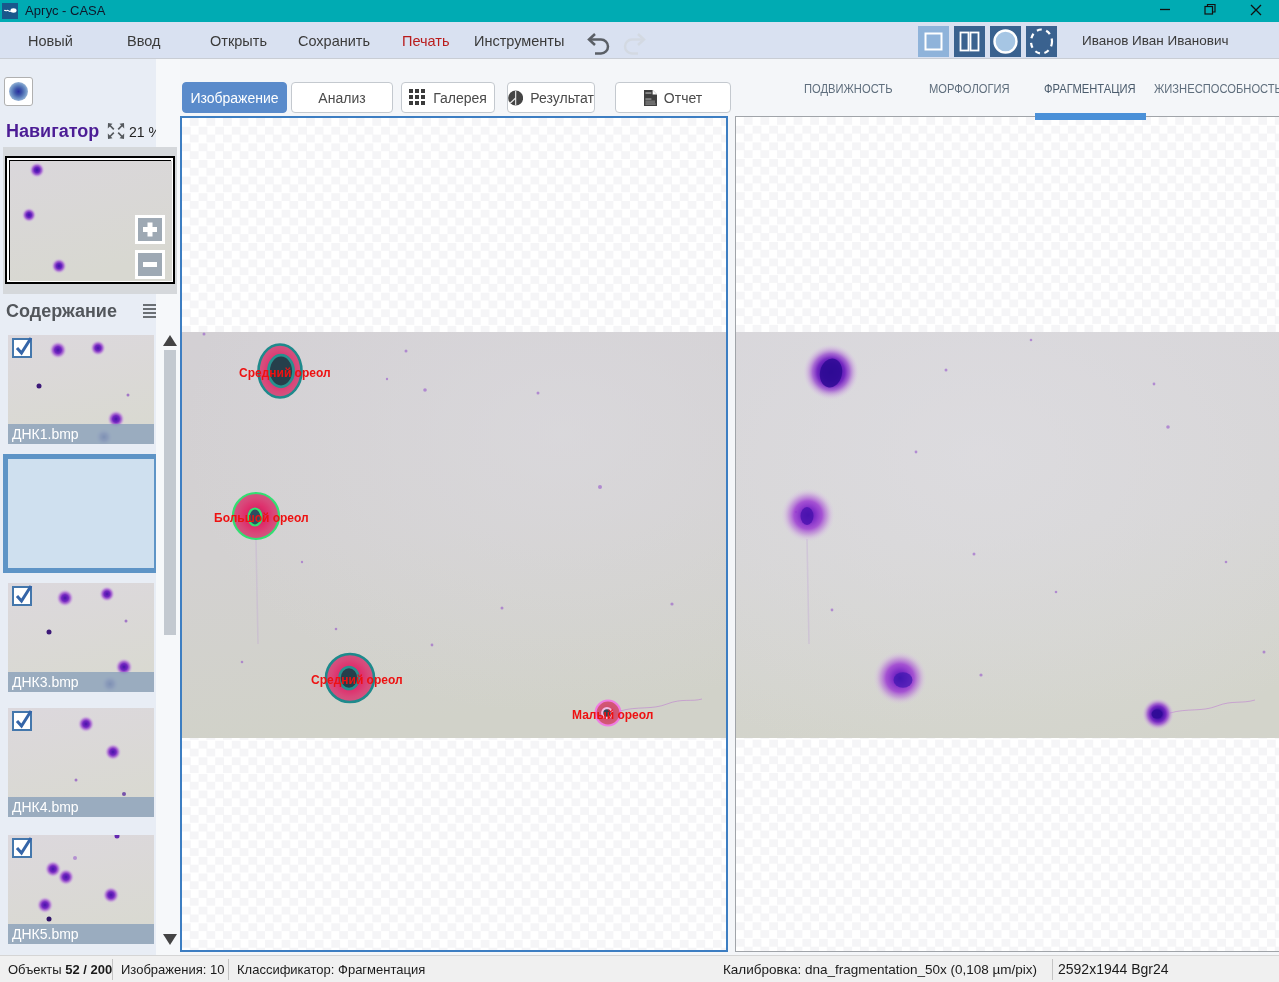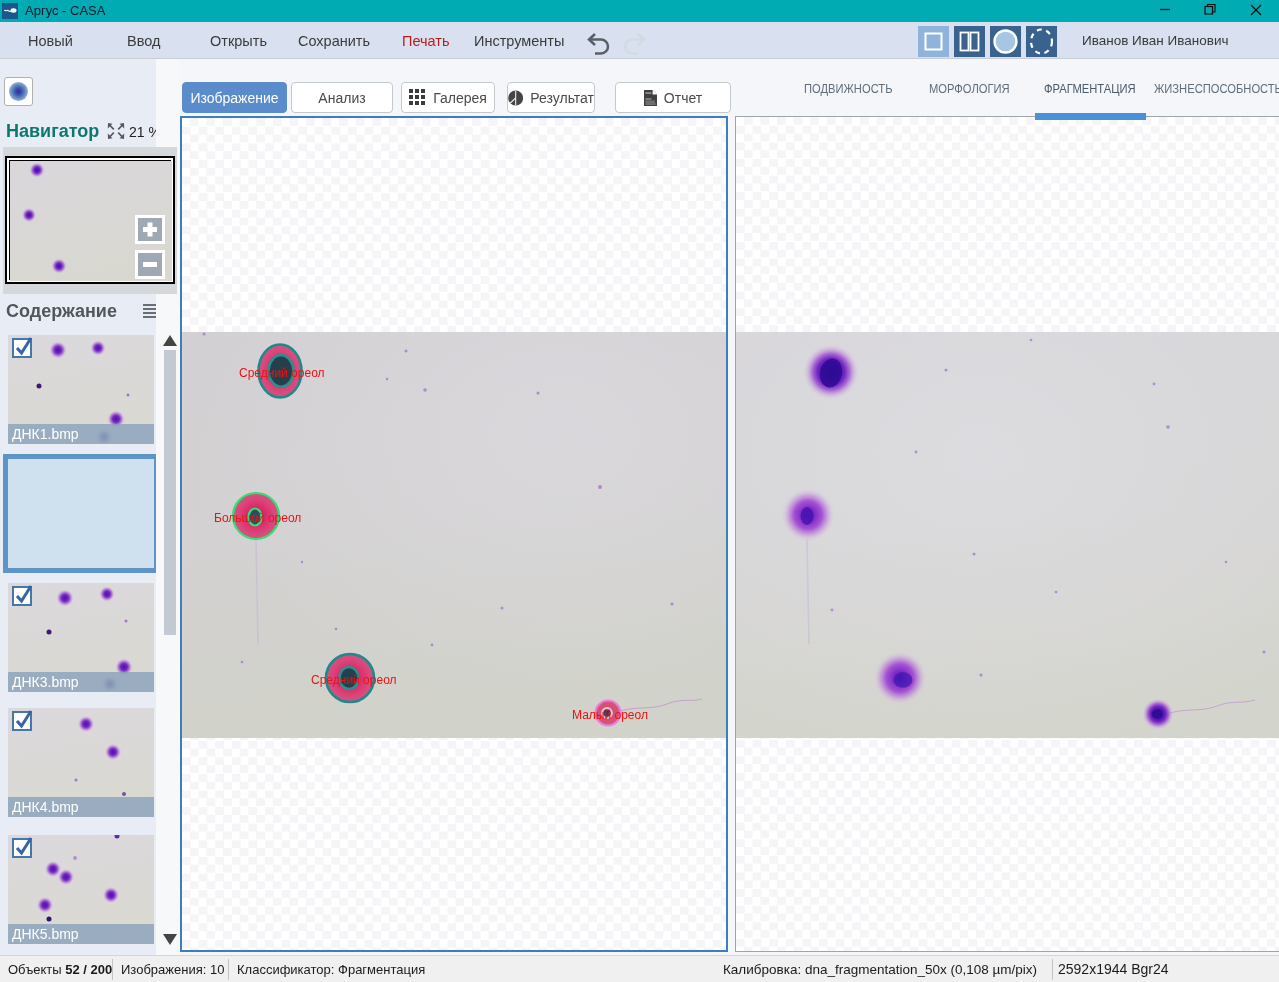--- a/index.html
+++ b/index.html
@@ -18,21 +18,21 @@
 .mitem { position:absolute; top:11px; font-size:14.5px; color:#3a3a3a; }
 .mitem.dis { color:#b91c1c; }
 #user { position:absolute; top:11px; left:1082px; font-size:13.5px; color:#3a3a3a; }
 .vbtn { position:absolute; top:4px; width:31px; height:31px; }
 
 
 #sidebar { position:absolute; left:0; top:59px; width:156px; height:896px; background:#e8edf5; }
 #iconbox { position:absolute; left:4px; top:18px; width:29px; height:29px; background:#fff; border:1px solid #b0b0b0; border-radius:3px; }
 #iconbox .dot { position:absolute; left:4px; top:4px; width:19px; height:19px; border-radius:50%;
   background:radial-gradient(circle, #2a2da0 0%, #3c55a8 25%, #6e93c6 55%, #aac1dd 78%, rgba(230,238,248,0) 95%); }
-#navlabel { position:absolute; left:6px; top:62px; font-size:18px; font-weight:bold; color:#0f766e; }
+#navlabel { position:absolute; left:6px; top:62px; font-size:18px; font-weight:bold; color:#4c1d95; }
 #navpct { position:absolute; left:129px; top:65px; font-size:14px; color:#222; white-space:nowrap; }
 #navframe { position:absolute; z-index:3; left:3px; top:88px; width:174px; height:147px; background:#d5d8db; }
 #navimgborder { position:absolute; left:2px; top:9px; width:170px; height:128px; background:#fff; border:2px solid #000; }
 #navimg { position:absolute; left:2px; top:2px; width:162px; height:120px; border:1px solid #000; }
 .zoombtn { position:absolute; width:30px; height:29px; background:#9ea9b4; border:3px solid #fff; color:#fff; }
 #ctlabel { position:absolute; left:6px; top:242px; font-size:18px; font-weight:bold; color:#52565b; }
 #scrolltrack { position:absolute; left:156px; top:59px; width:24px; height:896px; background:#f6f8fa; }
 #sthumb { position:absolute; left:164px; top:350px; width:12px; height:285px; background:#c3c9d0; }
 .sarrow { position:absolute; left:163px; width:0; height:0; border-left:7px solid transparent; border-right:7px solid transparent; }
 .thumb { position:absolute; left:8px; width:146px; height:109px; overflow:hidden; }
@@ -43,21 +43,21 @@
 
 #tabrow { position:absolute; left:180px; top:59px; width:1099px; height:57px; background:#f4f6f9; }
 .tabbtn { position:absolute; top:15px; height:31px; border:1px solid #c4c9cf; border-radius:4px; background:#fff; color:#4a4a4a; font-size:14px; display:flex; align-items:center; justify-content:center;margin-top:8px; }
 .tabbtn svg { margin-right:7px; }
 #tb1 { left:2px; width:105px; background:#5a8bcb; border-color:#5a8bcb; color:#fff; }
 .rtab { position:absolute; top:22px; font-size:13px; color:#5f6e7d; white-space:nowrap; transform:scaleX(0.86); transform-origin:0 0; }
 #underline { position:absolute; z-index:5; left:855px; top:54px; width:111px; height:7px; background:#4a90d8; }
 
 .panel { position:absolute; top:116px; height:836px; background:
   conic-gradient(#f5f5f7 25%, #ffffff 0 50%, #f5f5f7 0 75%, #ffffff 0); background-size:16.6px 16.6px; }
-#lpanel { left:180px; width:548px; border:2px solid #3d7ec2; }
+#lpanel { left:180px; width:548px; border:2px solid #3d7ec2;font-weight:bold; }
 #rpanel { left:735px; width:544px; border:1px solid #a0a4a9; border-right:none; }
 .band { position:absolute; left:0; width:100%; }
 #lband { top:214px; height:406px; }
 #rband { top:215px; height:406px; }
 
 
 #statusbar { position:absolute; left:0; top:955px; width:1279px; height:27px; background:#f0f0f0; border-top:1px solid #d5d5d5; font-size:13px; color:#1a1a1a; }
 .sbsep { position:absolute; top:3px; height:21px; width:1px; background:#c4c4c4; }
 .sbtxt { position:absolute; top:6px; }
 </style>

